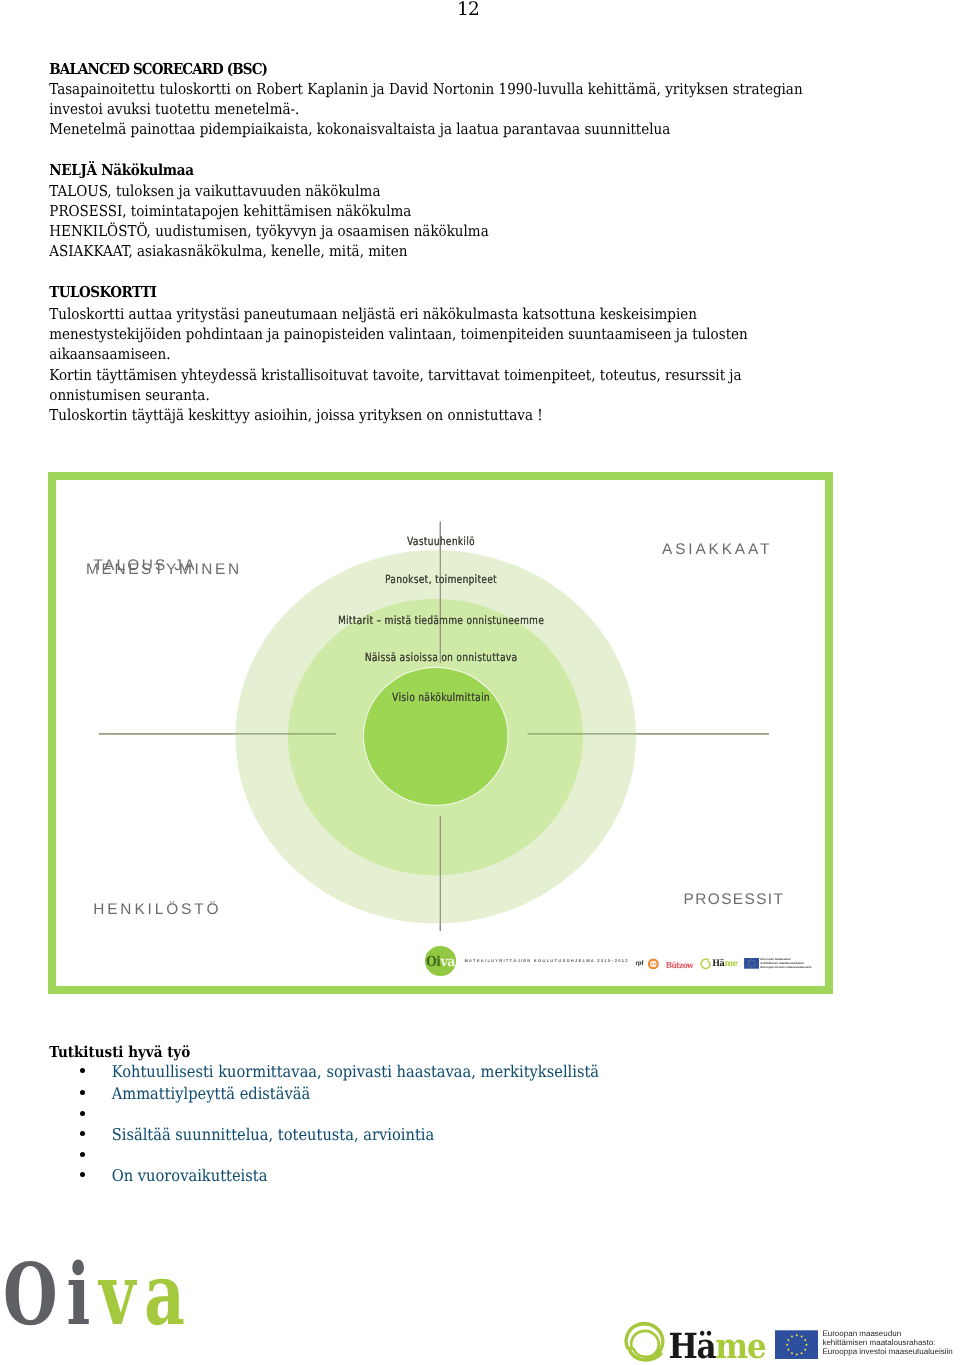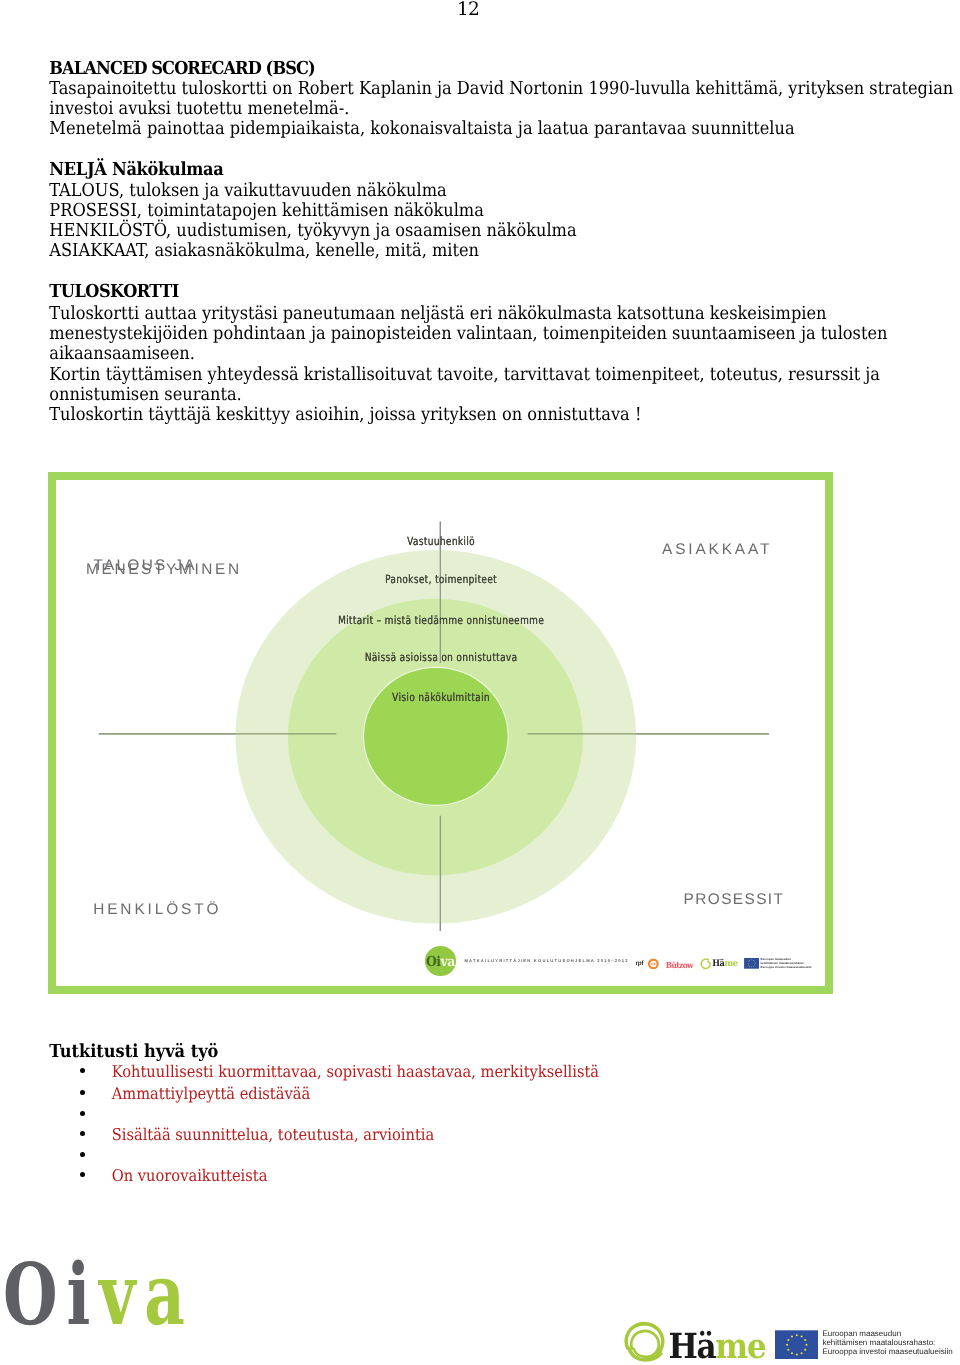--- a/index.html
+++ b/index.html
@@ -1,34 +1,34 @@
 <!DOCTYPE html>
 <html><head>
 <meta charset="utf-8">
 <style>
   html,body{margin:0;padding:0;background:#ffffff;}
   body{width:960px;height:1365px;position:relative;overflow:hidden;
        font-family:"DejaVu Serif Condensed","DejaVu Serif",serif;color:#000;
        -webkit-font-smoothing:antialiased;text-rendering:geometricPrecision;}
   .pg{position:absolute;left:0;top:0;width:960px;height:1365px;}
   .pageno{position:absolute;left:0;top:0.2px;width:937px;text-align:center;font-family:"DejaVu Serif",serif;font-size:18.6px;line-height:20px;color:#000;letter-spacing:-0.8px;text-indent:-0.8px;}
-  .ln{position:absolute;left:49.3px;font-size:18px;line-height:20px;white-space:nowrap;color:#000000;}
+  .ln{position:absolute;left:49.3px;font-size:15px;line-height:20px;white-space:nowrap;color:#000000;}
   .hd{font-weight:bold;}
   
   #figure{position:absolute;left:48px;top:472.4px;width:785px;height:521.5px;
           border:8.7px solid #a0d65c;background:#fff;box-sizing:border-box;}
   
   .qlab{position:absolute;font-family:"Liberation Sans",sans-serif;font-size:15.4px;
         letter-spacing:2.3px;color:#6b6c6e;line-height:17px;white-space:nowrap;font-weight:400;}
   
   .rlab{position:absolute;font-family:"DejaVu Sans Condensed","DejaVu Sans",sans-serif;font-size:11.4px;
         color:#44443a;white-space:nowrap;text-align:center;letter-spacing:0.42px;font-weight:400;
         text-shadow:0.28px 0 0 currentColor;transform:scaleX(0.875);}
   
-  .bul{position:absolute;font-size:16.3px;line-height:20px;white-space:nowrap;color:#b91c1c;}
+  .bul{position:absolute;font-size:16.3px;line-height:20px;white-space:nowrap;color:#0c4a6e;}
   .bdot{position:absolute;width:5px;height:5px;border-radius:50%;background:#000;}
   
   #strip{position:absolute;left:0;top:0;width:960px;height:1365px;}
   #strip-oiva{position:absolute;left:424.5px;top:946.3px;width:31.7px;height:30.2px;border-radius:50%;
         background:#92c842;font-family:"DejaVu Serif Condensed",serif;font-weight:bold;font-size:13.8px;
         line-height:32.6px;text-align:center;letter-spacing:-0.5px;overflow:hidden;}
   #strip-oiva .s-oi{color:#3f6b1e;}
   #strip-oiva .s-va{color:#eef7e1;}
   #strip-text{position:absolute;left:464.4px;top:958px;font-family:"Liberation Sans",sans-serif;
         font-size:4.1px;letter-spacing:1.23px;color:#58585a;white-space:nowrap;font-weight:700;}

